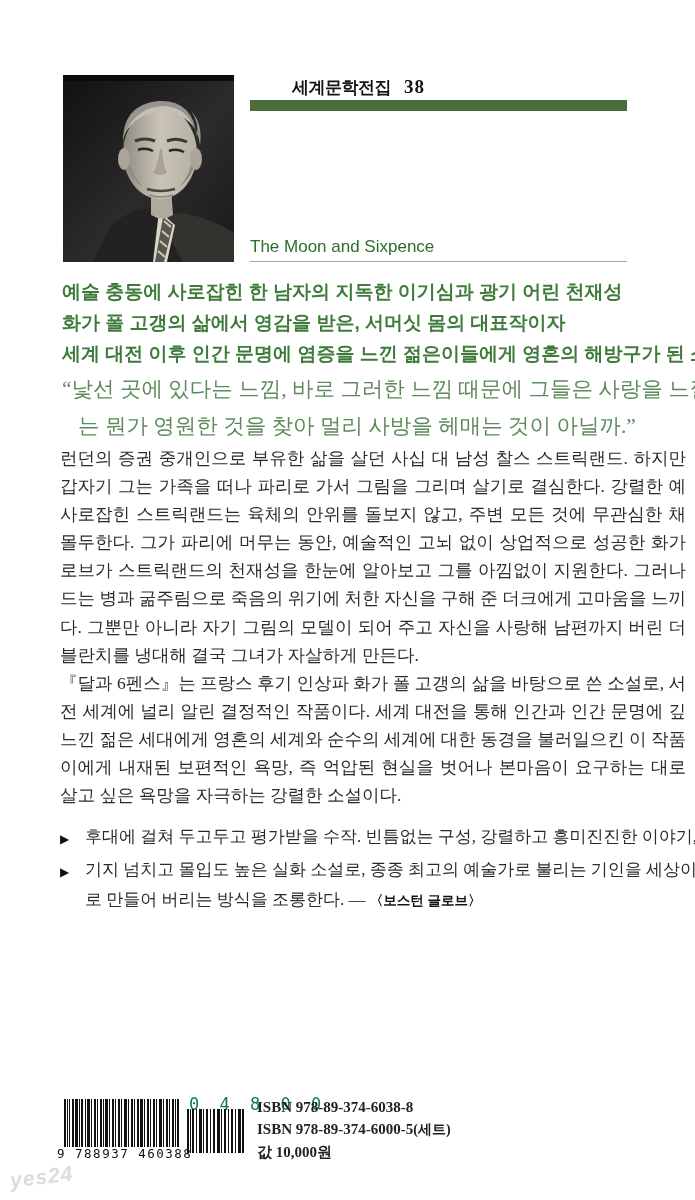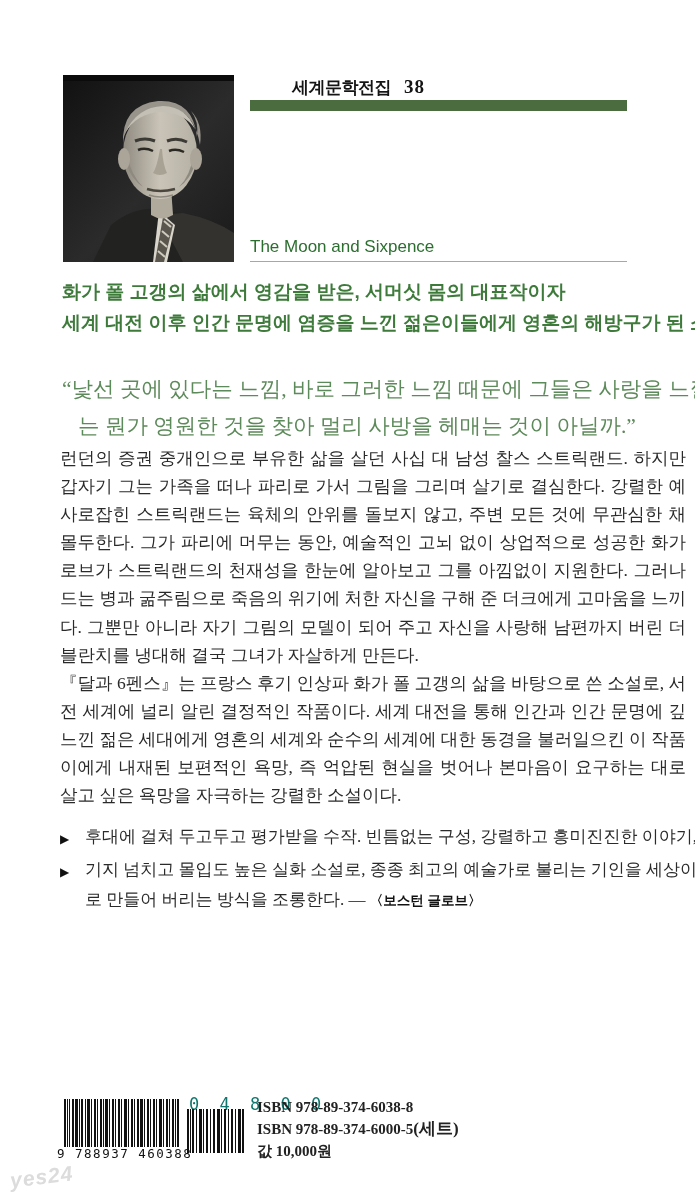--- a/index.html
+++ b/index.html
@@ -41,21 +41,21 @@
     font-size:13.5px;color:#111;}
   
   .ean{left:64px;top:1099px;}
   .ean-digits{left:57px;top:1146px;width:128px;font-family:"DejaVu Sans Mono",monospace;
     font-size:12.5px;color:#111;letter-spacing:1.5px;white-space:nowrap;}
   .addon-digits{left:189px;top:1094px;font-family:"DejaVu Sans Mono",monospace;
     font-size:17px;color:#0f766e;letter-spacing:5px;white-space:nowrap;}
   .addon{left:187px;top:1109px;}
   .isbn{left:257px;top:1096px;font-family:Liberation Serif, serif;
     font-weight:bold;font-size:15px;color:#222;line-height:22px;}
-  .isbn .suffix{font-size:17px;text-align:center;}
+  .isbn .suffix{font-size:14px;text-align:center;}
   
   .wm{left:10px;top:1165px;font-family:"Liberation Sans","DejaVu Sans",sans-serif;
     font-style:italic;font-weight:bold;font-size:21px;color:#dcdcdc;
     transform:rotate(-7deg);letter-spacing:1px;}
 </style>
 </head>
 <body>
 
 <div class="page">
 
@@ -114,20 +114,21 @@
     <span>세계문학전집</span><span class="num">38</span>
   </div>
 
   <div class="abs bar"></div>
 
 
   <div class="abs en-title">The Moon and Sixpence</div>
   <div class="abs underline"></div>
 
   <div class="abs intro">
+    <div>예술 충동에 사로잡힌 한 남자의 지독한 이기심과 광기 어린 천재성</div>
     <div>화가 폴 고갱의 삶에서 영감을 받은, 서머싯 몸의 대표작이자</div>
     <div>세계 대전 이후 인간 문명에 염증을 느낀 젊은이들에게 영혼의 해방구가 된 소설</div>
   </div>
 
   <div class="abs quote">
     <div class="q1">“낯선 곳에 있다는 느낌, 바로 그러한 느낌 때문에 그들은 사랑을 느낄 수 있</div>
     <div class="q2">는 뭔가 영원한 것을 찾아 멀리 사방을 헤매는 것이 아닐까.”</div>
   </div>
 
   <div class="abs body">

